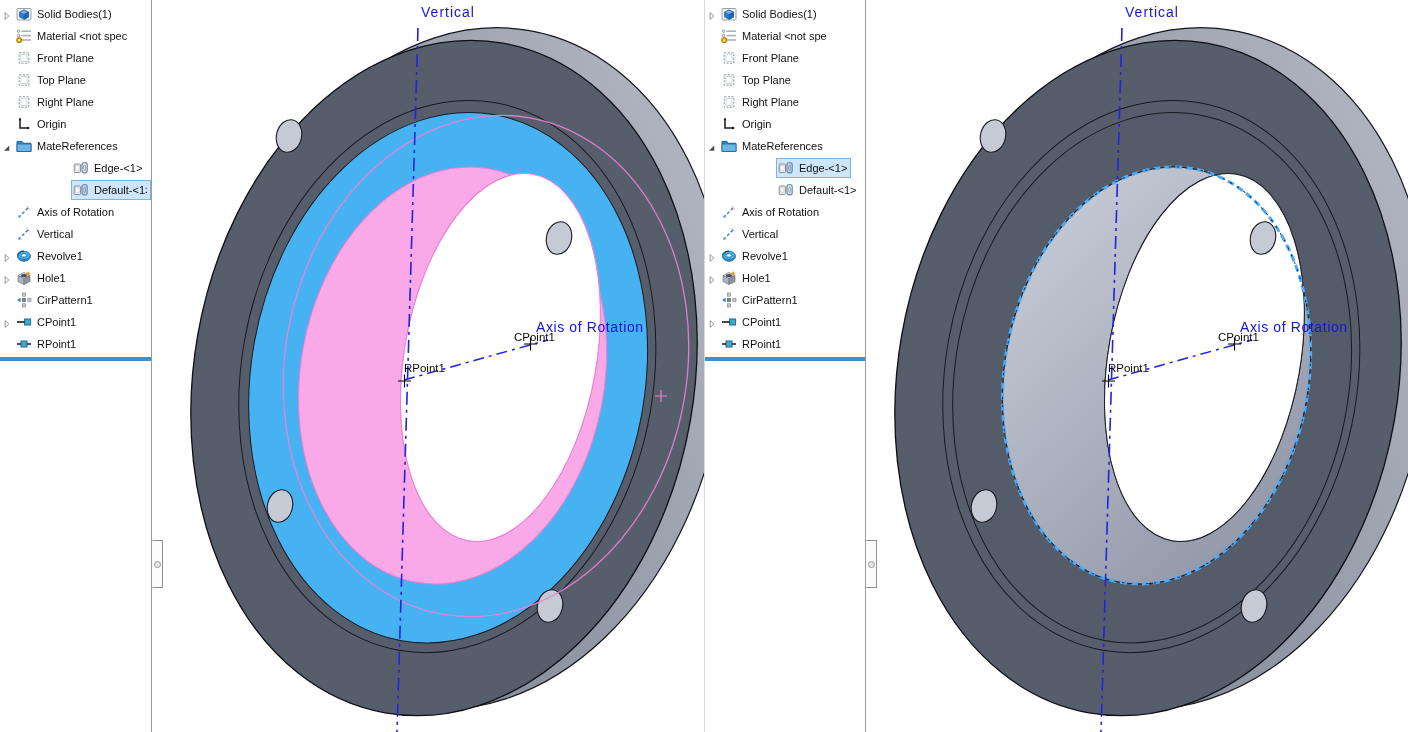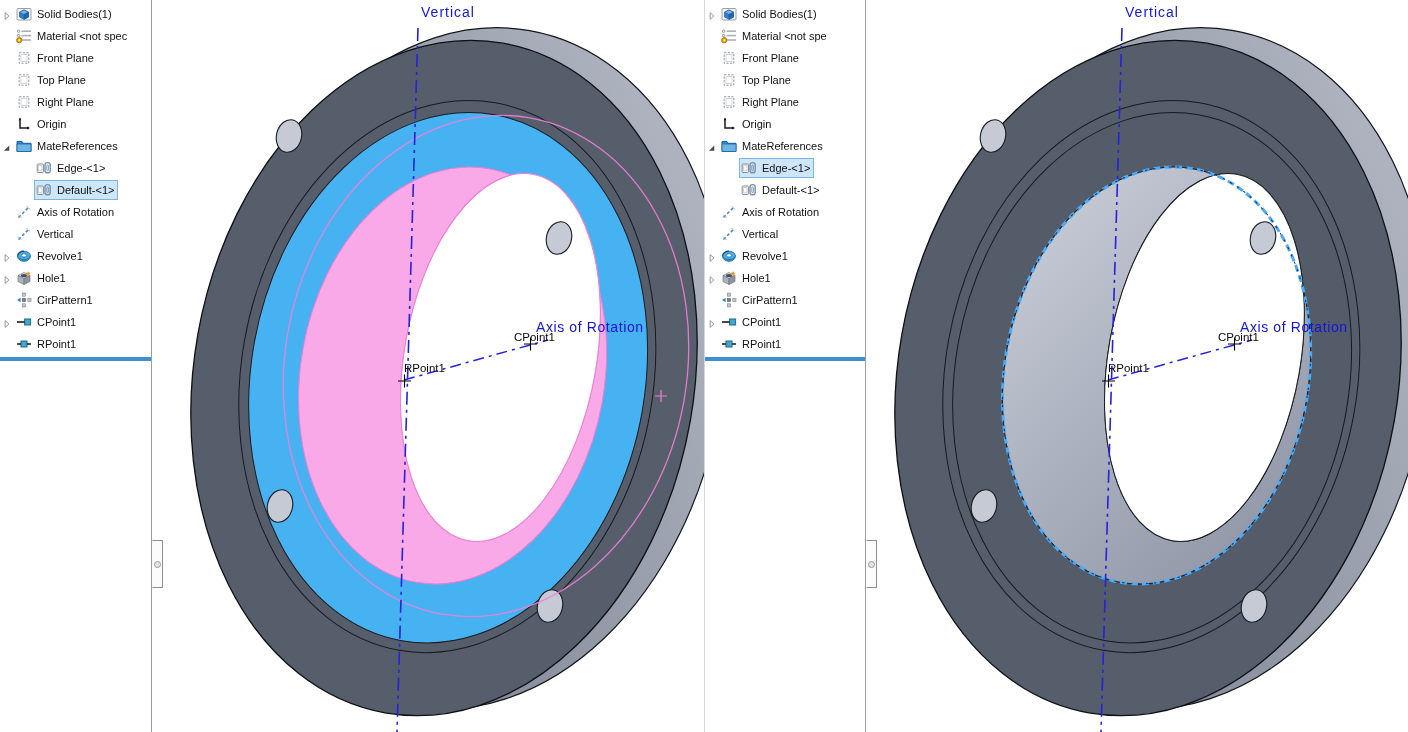--- a/index.html
+++ b/index.html
@@ -5,21 +5,21 @@
   html,body{margin:0;padding:0;width:1408px;height:732px;background:#fff;overflow:hidden;
             font-family:"Liberation Sans",sans-serif;}
   .app{display:flex;width:1408px;height:732px;}
   .pane{position:relative;width:704px;height:732px;background:#fff;overflow:hidden;}
   .viewport{position:absolute;left:0;top:0;width:704px;height:732px;}
   .viewport svg{position:absolute;left:0;top:0;}
   .tree-panel{position:absolute;left:0;top:0;width:152px;height:732px;background:#fff;
               border-right:1px solid #9b9b9b;z-index:3;box-sizing:border-box;padding-top:2px;}
   .pane.right .tree-panel{width:162px;border-left:1px solid #d8d8d8;}
   .row{display:flex;align-items:flex-end;height:22px;font-size:11px;color:#111;white-space:nowrap;cursor:default;}
-  .row.indent1{padding-left:20px;}
+  .row.indent1{padding-left:20px;margin-left:37px;}
   .arrow{width:14px;height:16px;flex:0 0 14px;display:flex;align-items:center;justify-content:center;}
   .arrow svg{width:12px;height:12px;}
   .itembox{display:flex;align-items:center;height:20px;padding:0 3px 0 1px;border:1px solid transparent;box-sizing:border-box;overflow:hidden;}
   .icon{width:17px;height:16px;flex:0 0 17px;margin-right:4px;}
   .icon svg{width:16px;height:16px;display:block;}
   .lbl{overflow:hidden;text-overflow:clip;}
   .rollback{height:4px;margin-top:3px;width:100%;}
   .splitter{position:absolute;top:540px;width:9px;height:46px;background:#fcfcfc;
             border:1px solid #8f8f8f;border-left:1px solid #fcfcfc;z-index:4;
             display:flex;align-items:center;justify-content:center;box-sizing:content-box;}

